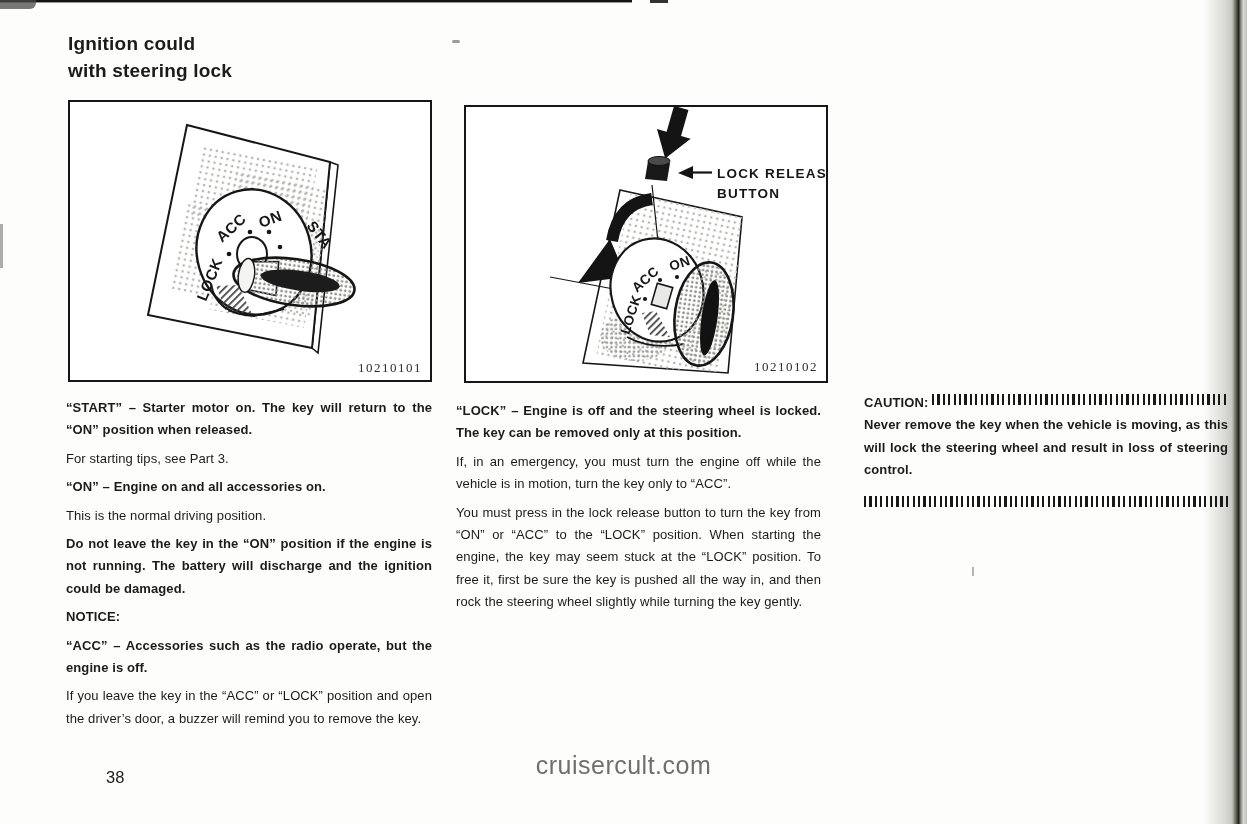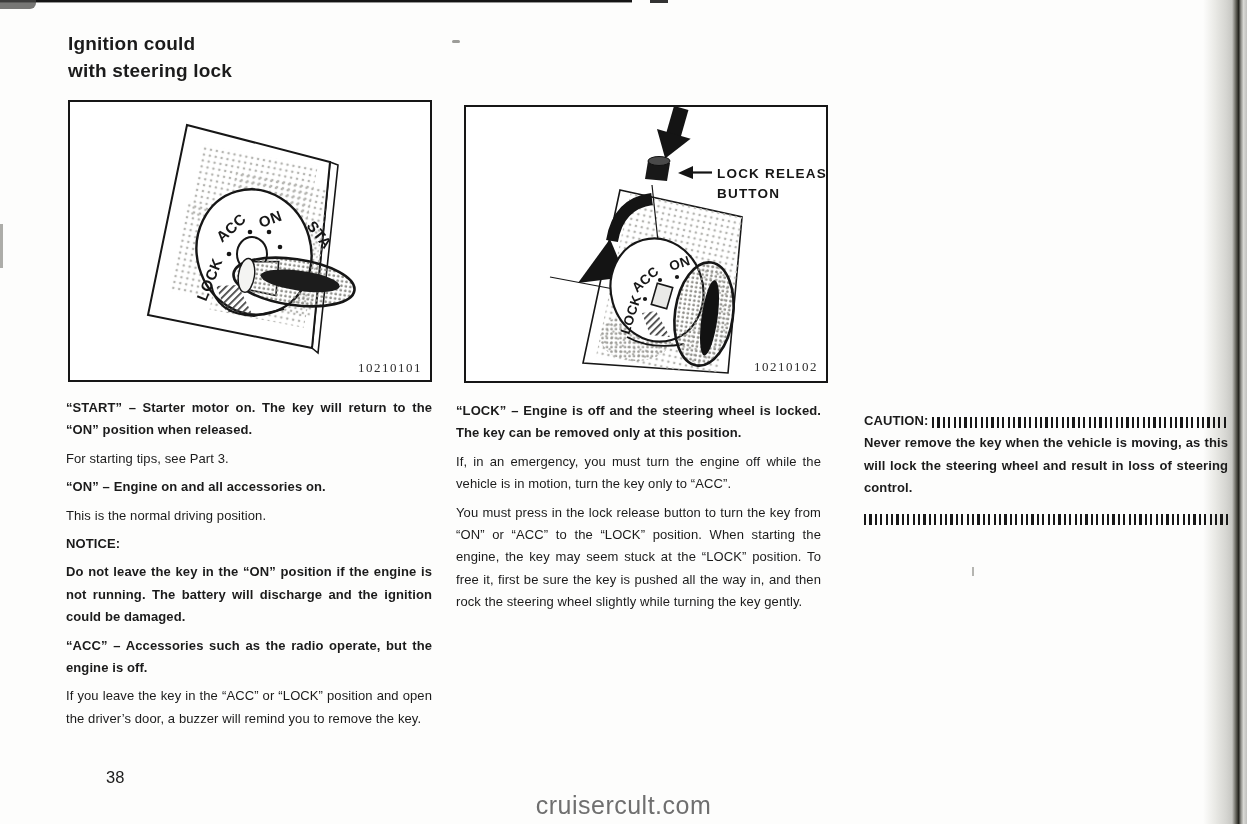--- a/index.html
+++ b/index.html
@@ -29,30 +29,30 @@
   .callout-label{font-family:"Liberation Sans",sans-serif;font-weight:bold;font-size:13.5px;letter-spacing:1.2px;fill:#161616;}
   .fignum{font-family:"Liberation Serif",serif;font-size:13px;letter-spacing:1.5px;fill:#2c2c2c;}
 
   
   .col{position:absolute;text-align:justify;font-size:13px;line-height:22.4px;letter-spacing:.1px;}
   #col-1{left:66px;top:397px;width:366px;}
   #col-2{left:456px;top:400px;width:365px;}
   #col-3{left:864px;top:392px;width:364px;}
   .col p{margin:0 0 6px 0;}
   .b{font-weight:bold;}
-  .caution-row{display:flex;align-items:center;margin-top:18px;}
+  .caution-row{display:flex;align-items:flex-start;}
   .caution-heading{font-weight:bold;white-space:nowrap;}
   .caution-rule{flex:1;height:11px;margin-left:4px;margin-top:2px;
     background:repeating-linear-gradient(90deg,#181818 0 2.2px,transparent 2.2px 5.4px);}
   .caution-rule-bottom{width:100%;height:11px;margin-top:14px;
     background:repeating-linear-gradient(90deg,#181818 0 2.2px,transparent 2.2px 5.4px);}
   .caution-body{margin-top:10px;}
 
   .page-number{position:absolute;left:66px;top:768px;font-size:16.5px;margin-left:40px;}
-  .watermark{position:absolute;left:50%;transform:translateX(-50%);top:791px;font-size:25px;color:#6f6f6f;letter-spacing:.5px;}
+  .watermark{position:absolute;left:50%;transform:translateX(-50%);top:751px;font-size:25px;color:#6f6f6f;letter-spacing:.5px;}
 </style>
 </head>
 <body>
 
 <div class="page">
 
   <div class="top-edge-bar"></div>
   <div class="top-edge-blob"></div>
   <div class="top-edge-dash"></div>
   <div class="left-edge-mark"></div>
@@ -187,22 +187,22 @@
 
       <text class="fignum" x="288" y="264">10210102</text>
     </svg>
   </div>
 
   <div class="col" id="col-1">
     <p class="b">“START” – Starter motor on. The key will return to the “ON” position when released.</p>
     <p>For starting tips, see Part 3.</p>
     <p class="b">“ON” – Engine on and all accessories on.</p>
     <p>This is the normal driving position.</p>
+    <p class="b">Do not leave the key in the “ON” position if the engine is not running. The battery will discharge and the ignition could be damaged.</p>
     <p class="b">NOTICE:</p>
-    <p class="b">Do not leave the key in the “ON” position if the engine is not running. The battery will discharge and the ignition could be damaged.</p>
     <p class="b">“ACC” – Accessories such as the radio operate, but the engine is off.</p>
     <p>If you leave the key in the “ACC” or “LOCK” position and open the driver’s door, a buzzer will remind you to remove the key.</p>
   </div>
 
   <div class="col" id="col-2">
     <p class="b">“LOCK” – Engine is off and the steering wheel is locked. The key can be removed only at this position.</p>
     <p>If, in an emergency, you must turn the engine off while the vehicle is in motion, turn the key only to “ACC”.</p>
     <p>You must press in the lock release button to turn the key from “ON” or “ACC” to the “LOCK” position. When starting the engine, the key may seem stuck at the “LOCK” position. To free it, first be sure the key is pushed all the way in, and then rock the steering wheel slightly while turning the key gently.</p>
   </div>
 

